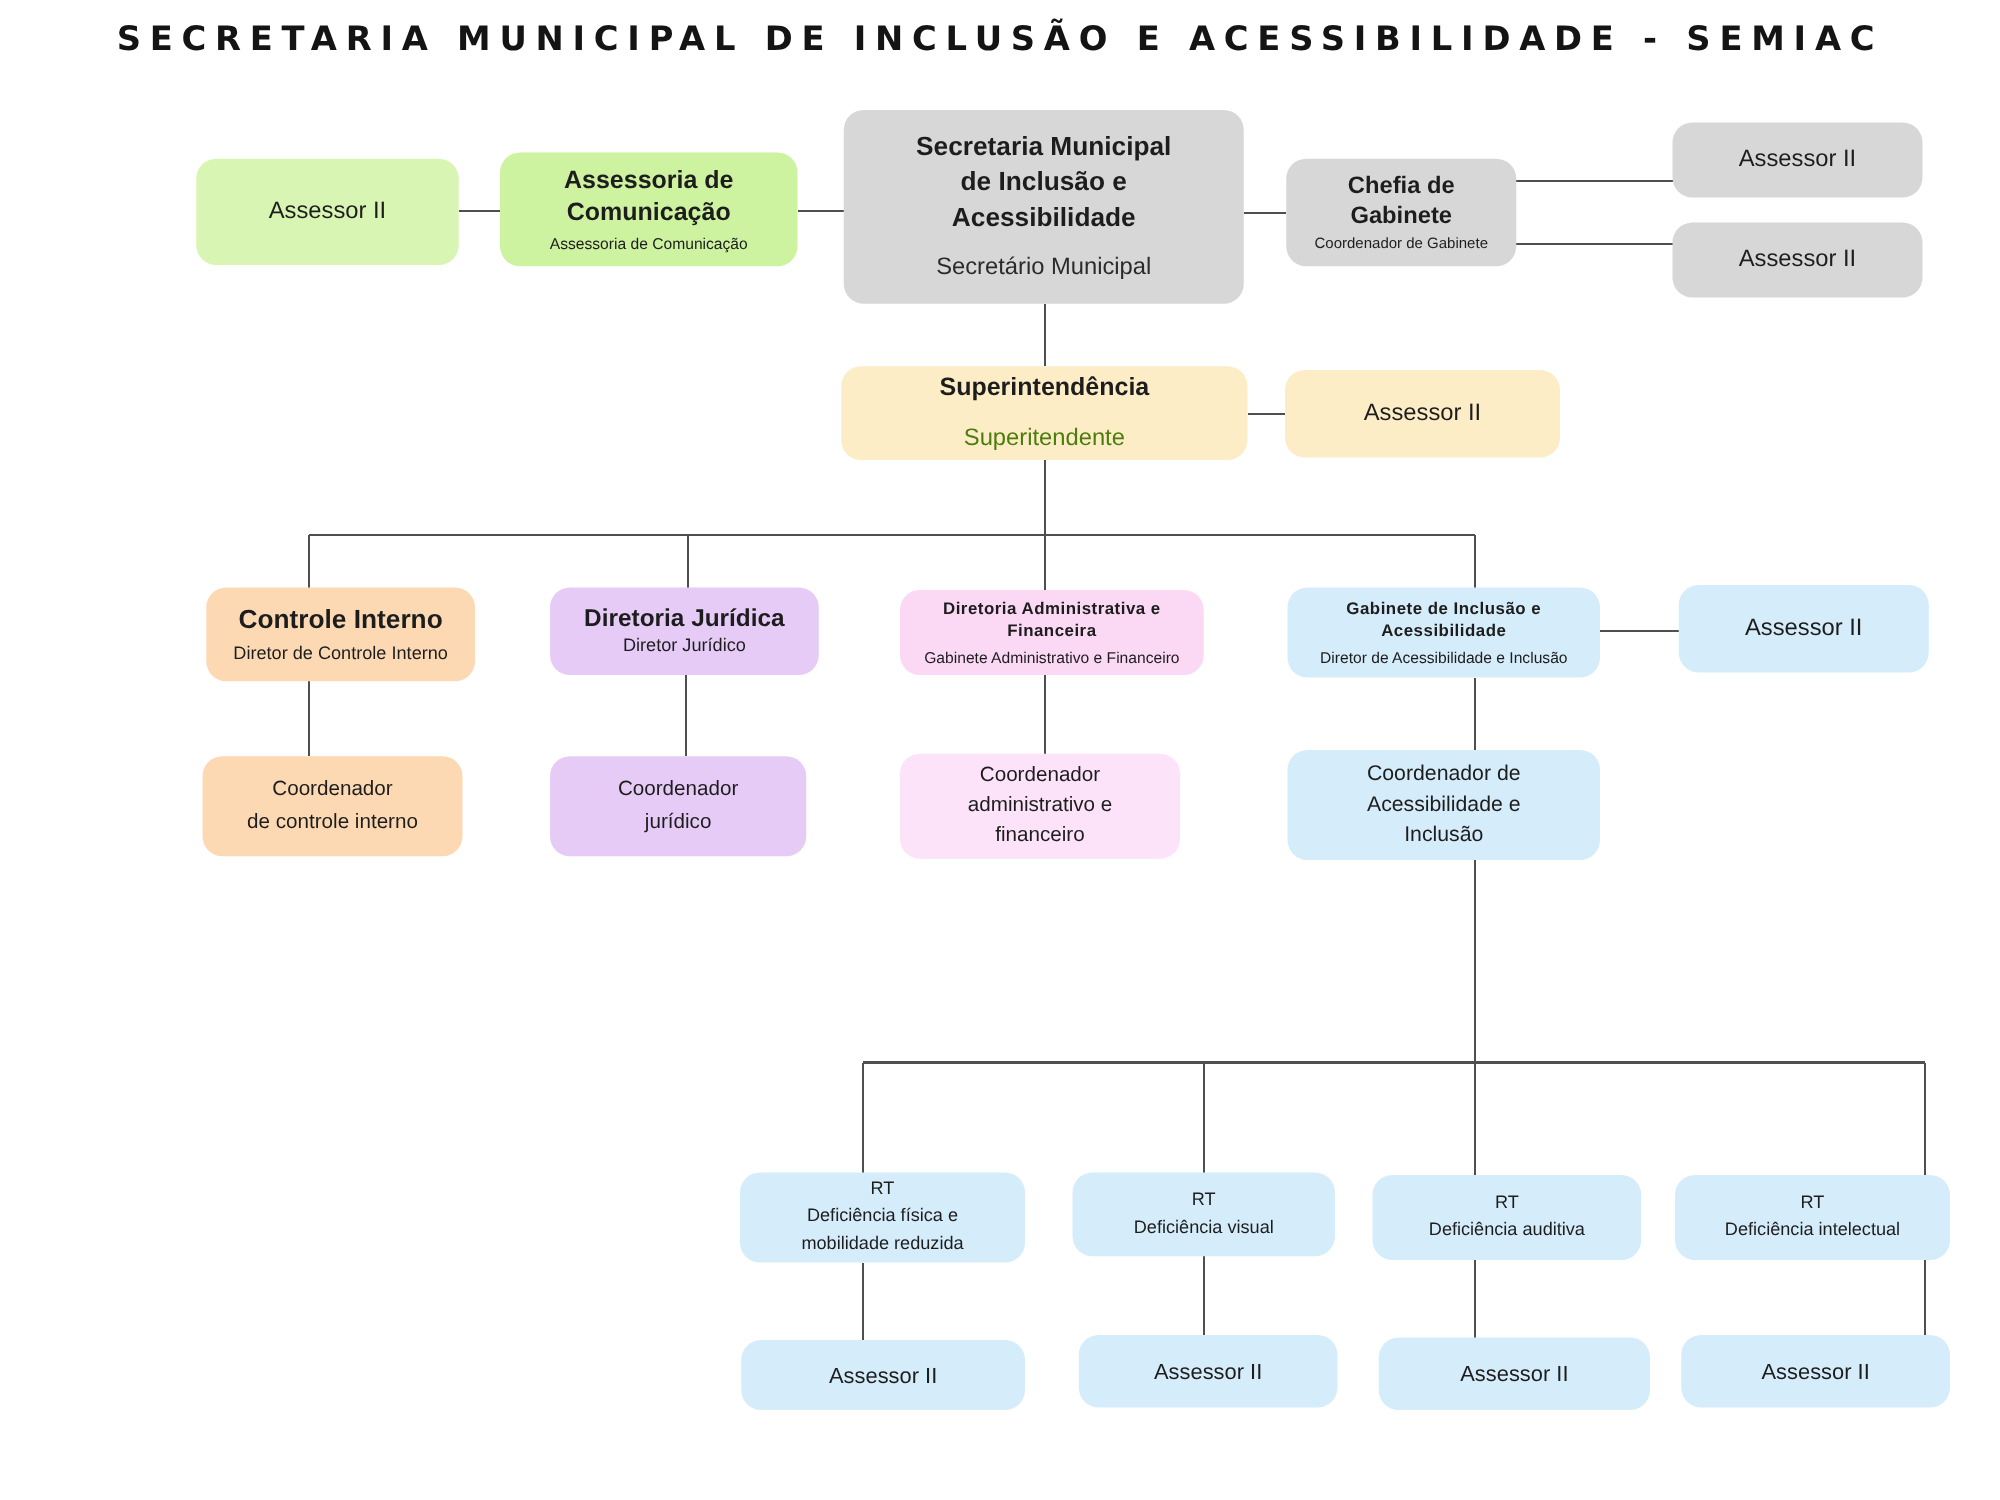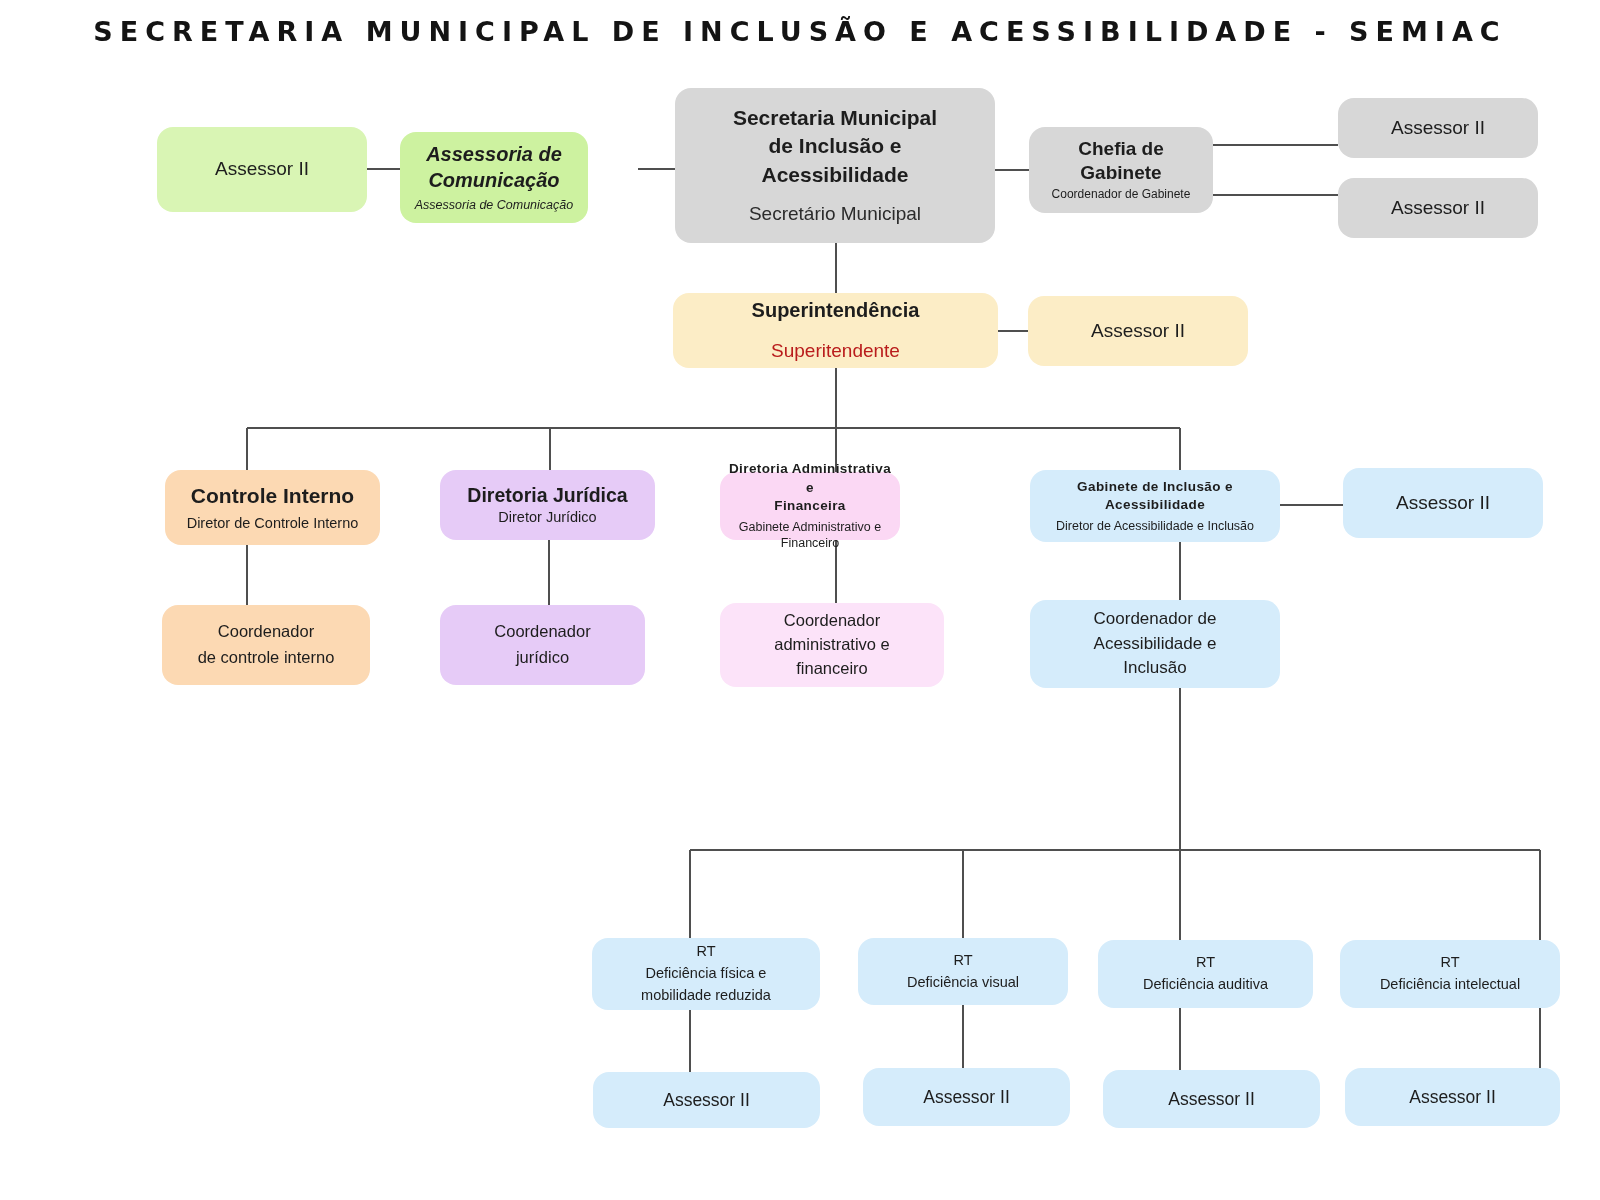--- a/index.html
+++ b/index.html
@@ -26,42 +26,42 @@
   .green2{background:#cdf2a0;}
   .gray{background:#d7d7d7;}
   .yellow{background:#fcedc6;}
   .orange{background:#fcd9b3;}
   .purple{background:#e6cbf7;}
   .pink1{background:#fbd8f4;}
   .pink2{background:#fce3f9;}
   .blue{background:#d5ecfb;}
   
   #b-assessor-com{left:157px;top:127px;width:210px;height:85px;font-size:19px;}
-  #b-assessoria{left:400px;top:132px;width:188px;height:91px;font-style:italic;}
+  #b-assessoria{left:400px;top:122px;width:238px;height:91px;}
   #b-assessoria .t{font-size:20px;line-height:1.3;}
   #b-assessoria .s{font-size:12.5px;margin-top:4px;}
   #b-secretaria{left:675px;top:88px;width:320px;height:155px;}
   #b-secretaria .t{font-size:21px;line-height:1.35;}
   #b-secretaria .s{font-size:19px;margin-top:13px;color:#2b2b2b;}
   #b-chefia{left:1029px;top:127px;width:184px;height:86px;}
   #b-chefia .t{font-size:19px;line-height:1.25;}
   #b-chefia .s{font-size:12px;margin-top:3px;}
   #b-assessor-g1{left:1338px;top:98px;width:200px;height:60px;font-size:19px;}
   #b-assessor-g2{left:1338px;top:178px;width:200px;height:60px;font-size:19px;}
   #b-super{left:673px;top:293px;width:325px;height:75px;}
   #b-super .t{font-size:20px;}
-  #b-super .s{font-size:19px;margin-top:16px;color:#b91c1c;}
+  #b-super .s{font-size:19px;margin-top:16px;color:#4d7c0f;}
   #b-assessor-y{left:1028px;top:296px;width:220px;height:70px;font-size:19px;}
   #b-controle{left:165px;top:470px;width:215px;height:75px;align-items:center;}
   #b-controle .t{font-size:21px;}
   #b-controle .s{font-size:14.5px;margin-top:4px;}
   #b-djur{left:440px;top:470px;width:215px;height:70px;}
   #b-djur .t{font-size:19.5px;}
   #b-djur .s{font-size:14.5px;margin-top:0;}
-  #b-dadm{left:720px;top:472px;width:180px;height:68px;}
+  #b-dadm{left:720px;top:472px;width:243px;height:68px;}
   #b-dadm .t{font-size:13.5px;letter-spacing:0.4px;line-height:1.35;}
   #b-dadm .s{font-size:12.5px;margin-top:4px;}
   #b-dinc{left:1030px;top:470px;width:250px;height:72px;}
   #b-dinc .t{font-size:13.5px;letter-spacing:0.4px;line-height:1.35;}
   #b-dinc .s{font-size:12.5px;margin-top:4px;}
   #b-assessor-b{left:1343px;top:468px;width:200px;height:70px;font-size:19px;}
   #b-ccontrole{left:162px;top:605px;width:208px;height:80px;font-size:16.5px;line-height:1.55;}
   #b-cjur{left:440px;top:605px;width:205px;height:80px;font-size:16.5px;line-height:1.55;}
   #b-cadm{left:720px;top:603px;width:224px;height:84px;font-size:16.5px;line-height:1.45;}
   #b-cinc{left:1030px;top:600px;width:250px;height:88px;font-size:17px;line-height:1.45;}

